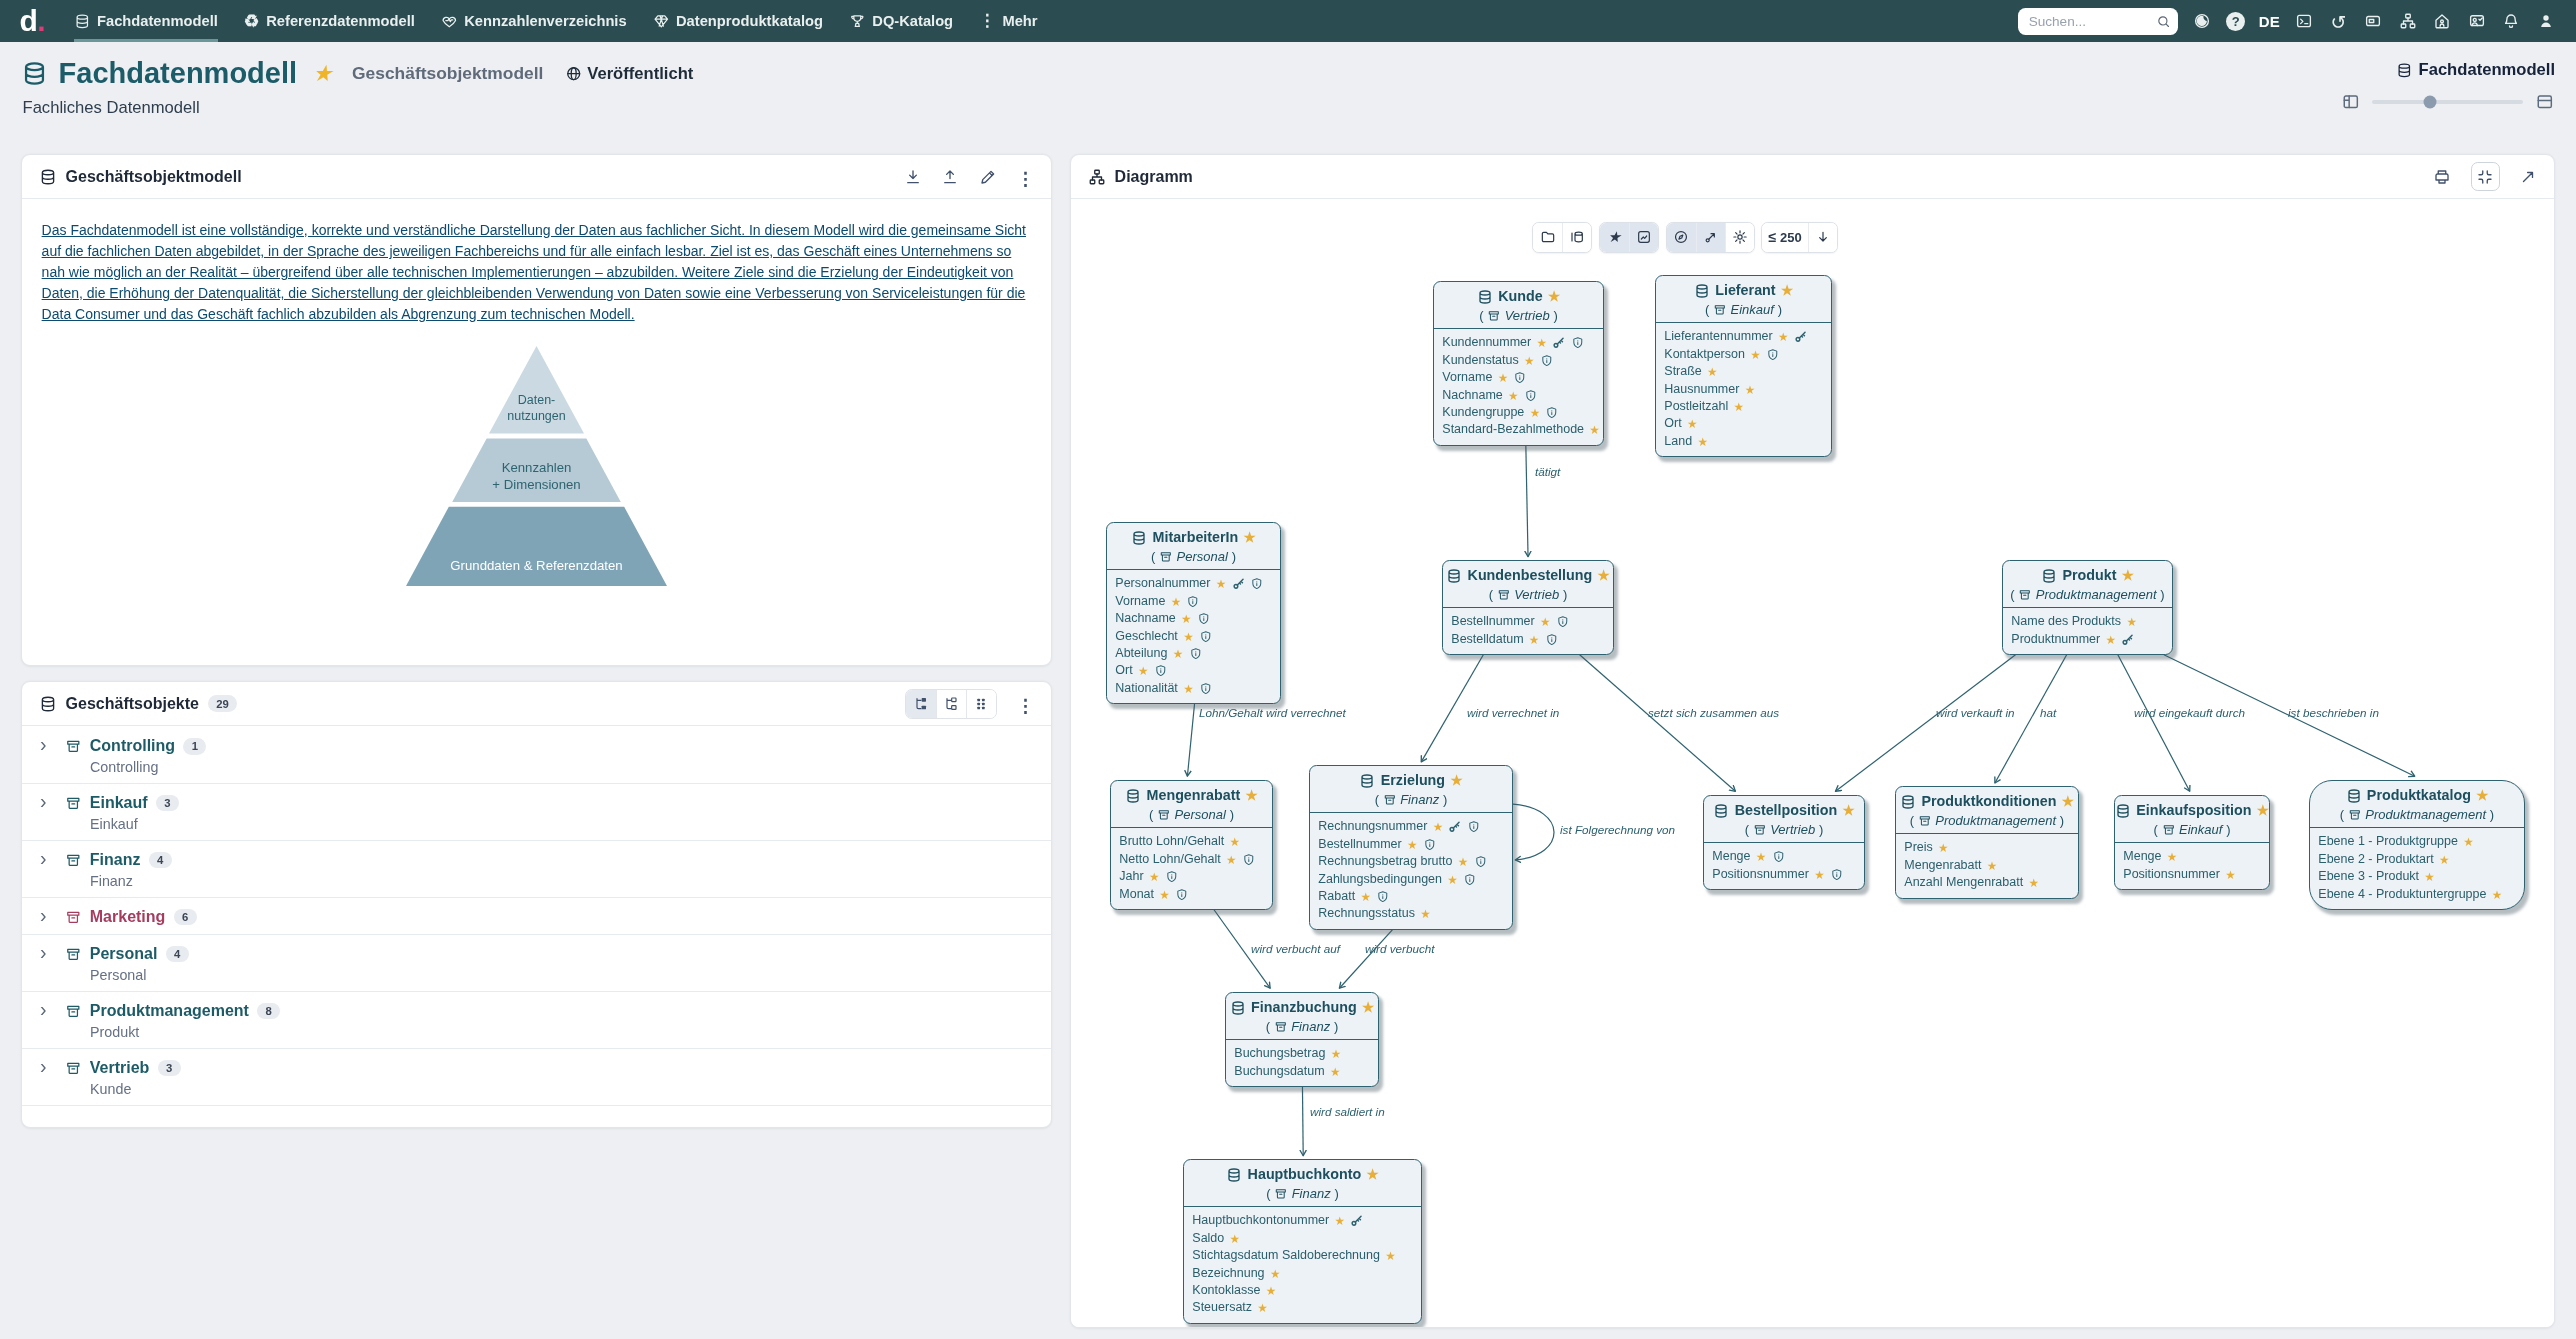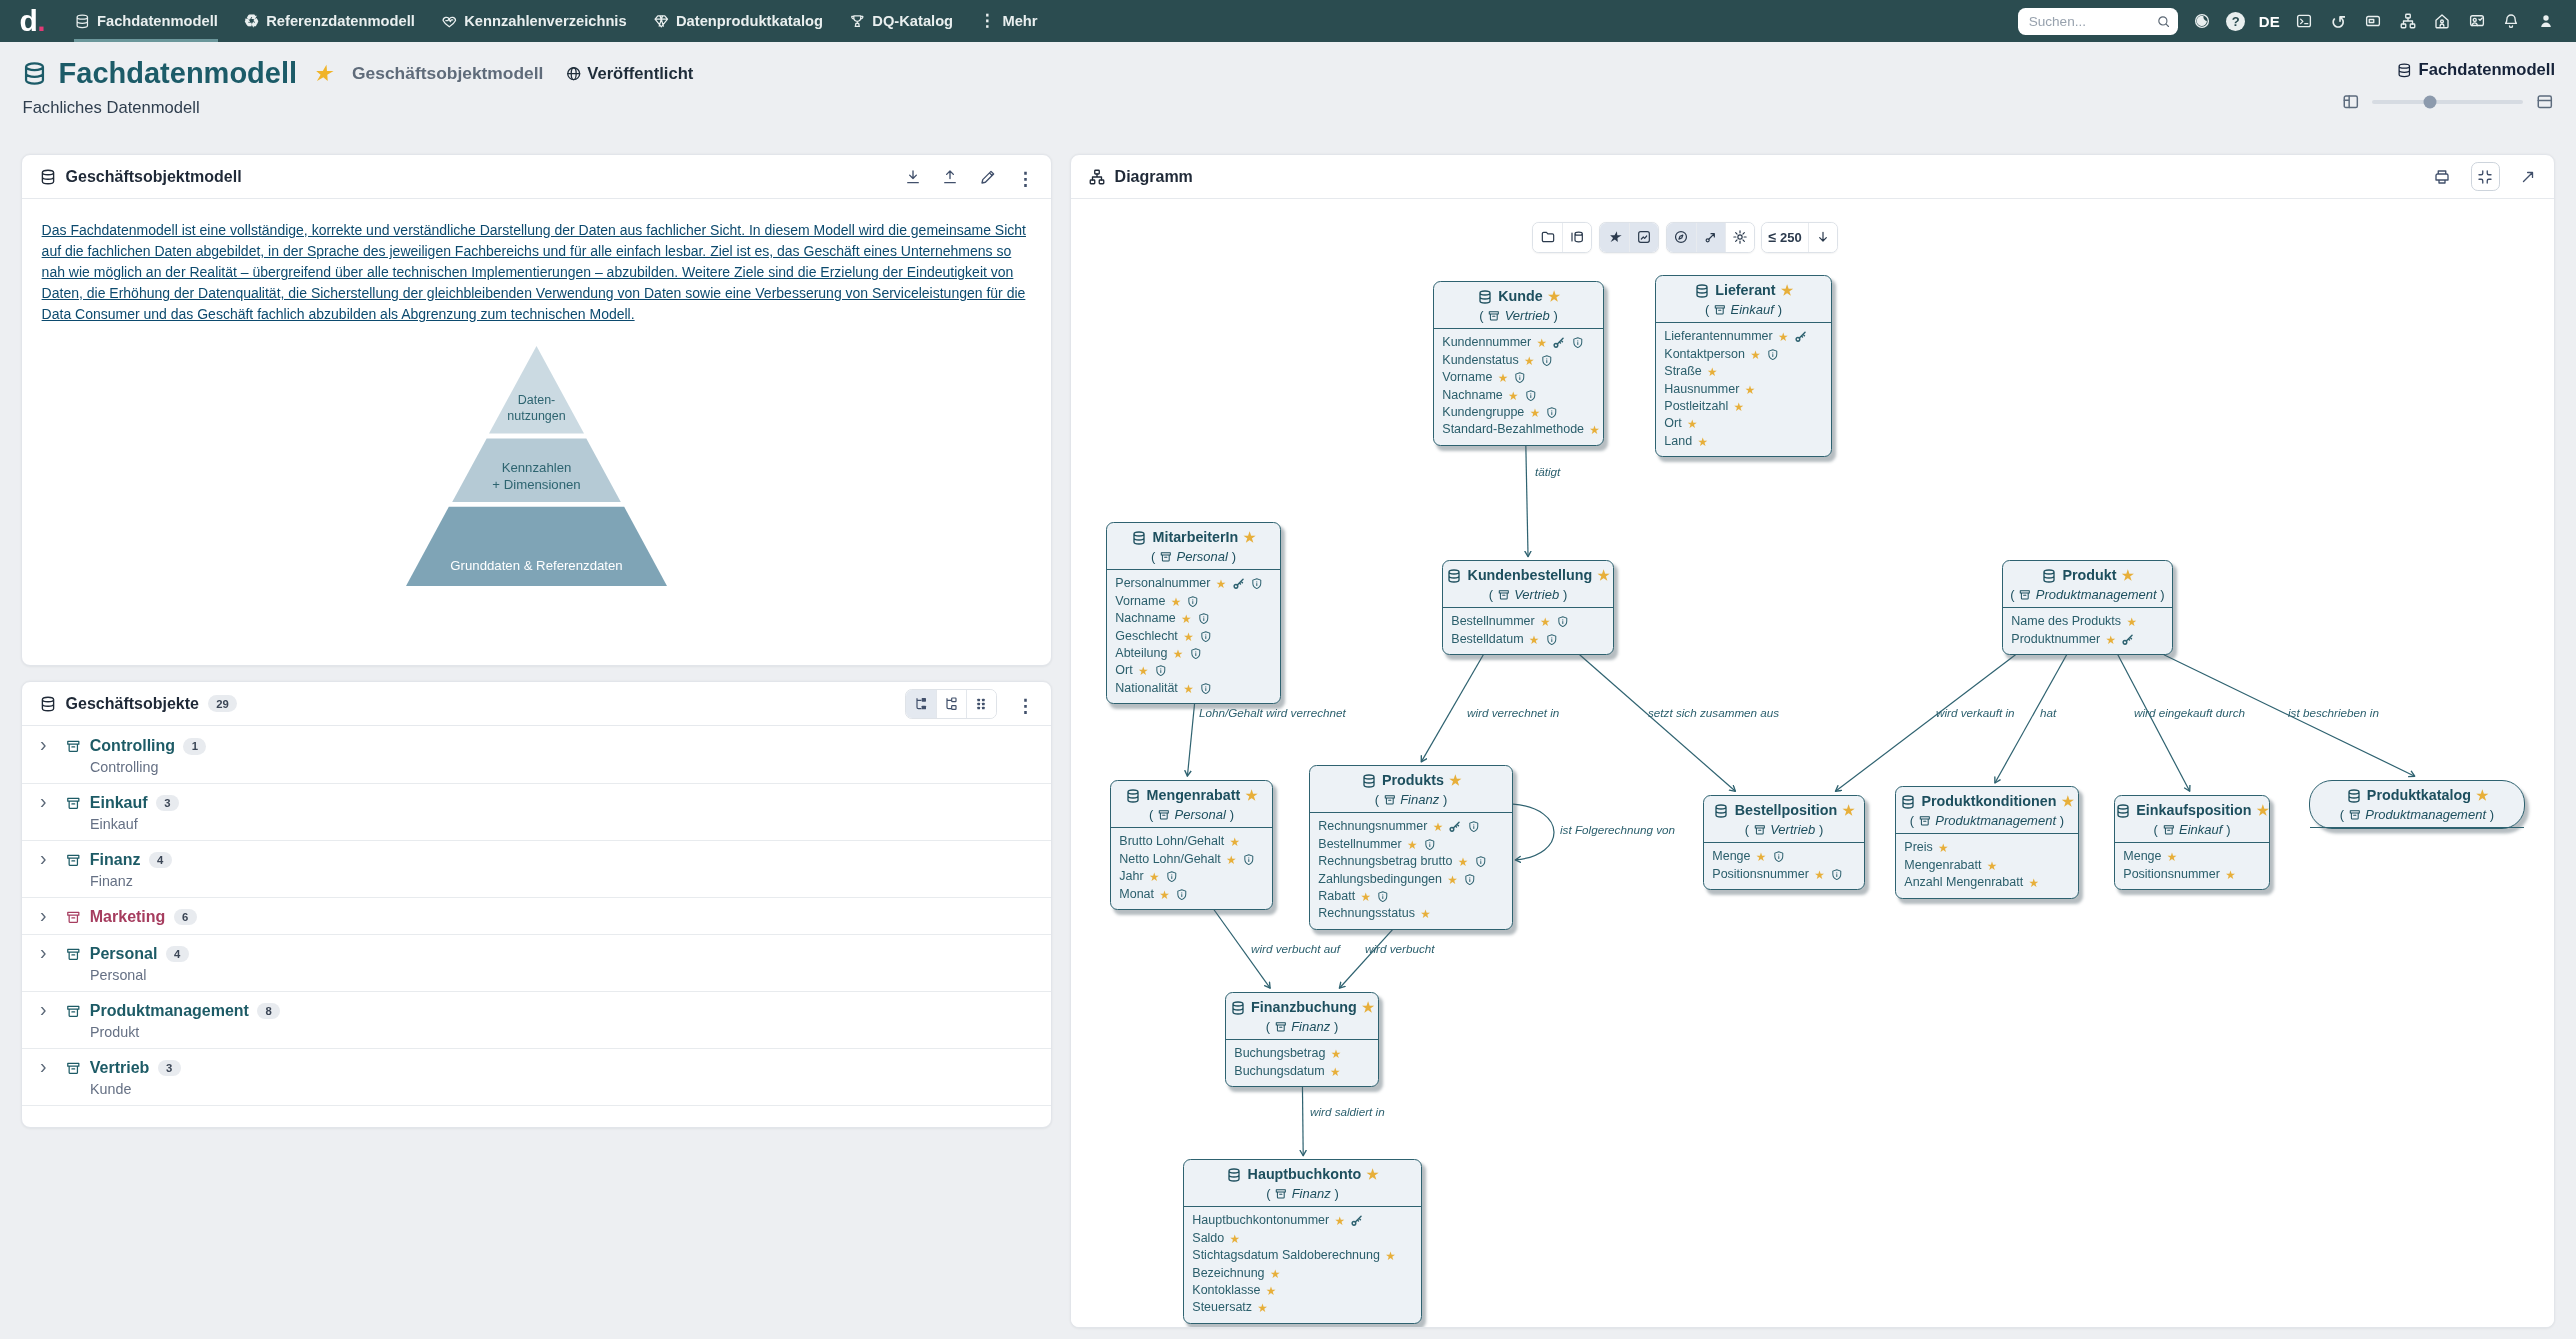--- a/index.html
+++ b/index.html
@@ -1005,21 +1005,21 @@
                 </div>
               </div>
           </div>
 
           <div class="entity" style="left: 238px; top: 566px; width: 204px;">
             <div class="e-head">
               <div class="e-title">
                 <svg class="ic" viewBox="0 0 21 21" width="16" height="16">
                   <use href="#i-db"></use>
                 </svg>
-                <span>Produkts</span>
+                <span>Erzielung</span>
                 <i class="star"></i>
               </div>
               <div class="e-dom">
                 <svg class="ic" viewBox="0 0 18 18" width="13.6" height="13.6">
                   <use href="#i-box"></use>
                 </svg>
                 <em>Finanz</em>
               </div>
             </div>
             <div class="e-attrs">
@@ -1196,20 +1196,46 @@
                 <span>Produktkatalog</span>
                 <i class="star"></i>
               </div>
               <div class="e-dom">
                 <svg class="ic" viewBox="0 0 18 18" width="13.6" height="13.6">
                   <use href="#i-box"></use>
                 </svg>
                 <em>Produktmanagement</em>
               </div>
             </div>
+            <div class="e-attrs">
+
+                <div class="attr">
+                  <span>Ebene 1 - Produktgruppe</span>
+                  <i class="star"></i>
+
+                </div>
+
+                <div class="attr">
+                  <span>Ebene 2 - Produktart</span>
+                  <i class="star"></i>
+
+                </div>
+
+                <div class="attr">
+                  <span>Ebene 3 - Produkt</span>
+                  <i class="star"></i>
+
+                </div>
+
+                <div class="attr">
+                  <span>Ebene 4 - Produktuntergruppe</span>
+                  <i class="star"></i>
+
+                </div>
+              </div>
           </div>
 
           <div class="entity" style="left: 154px; top: 793px; width: 154px;">
             <div class="e-head">
               <div class="e-title">
                 <svg class="ic" viewBox="0 0 21 21" width="16" height="16">
                   <use href="#i-db"></use>
                 </svg>
                 <span>Finanzbuchung</span>
                 <i class="star"></i>

